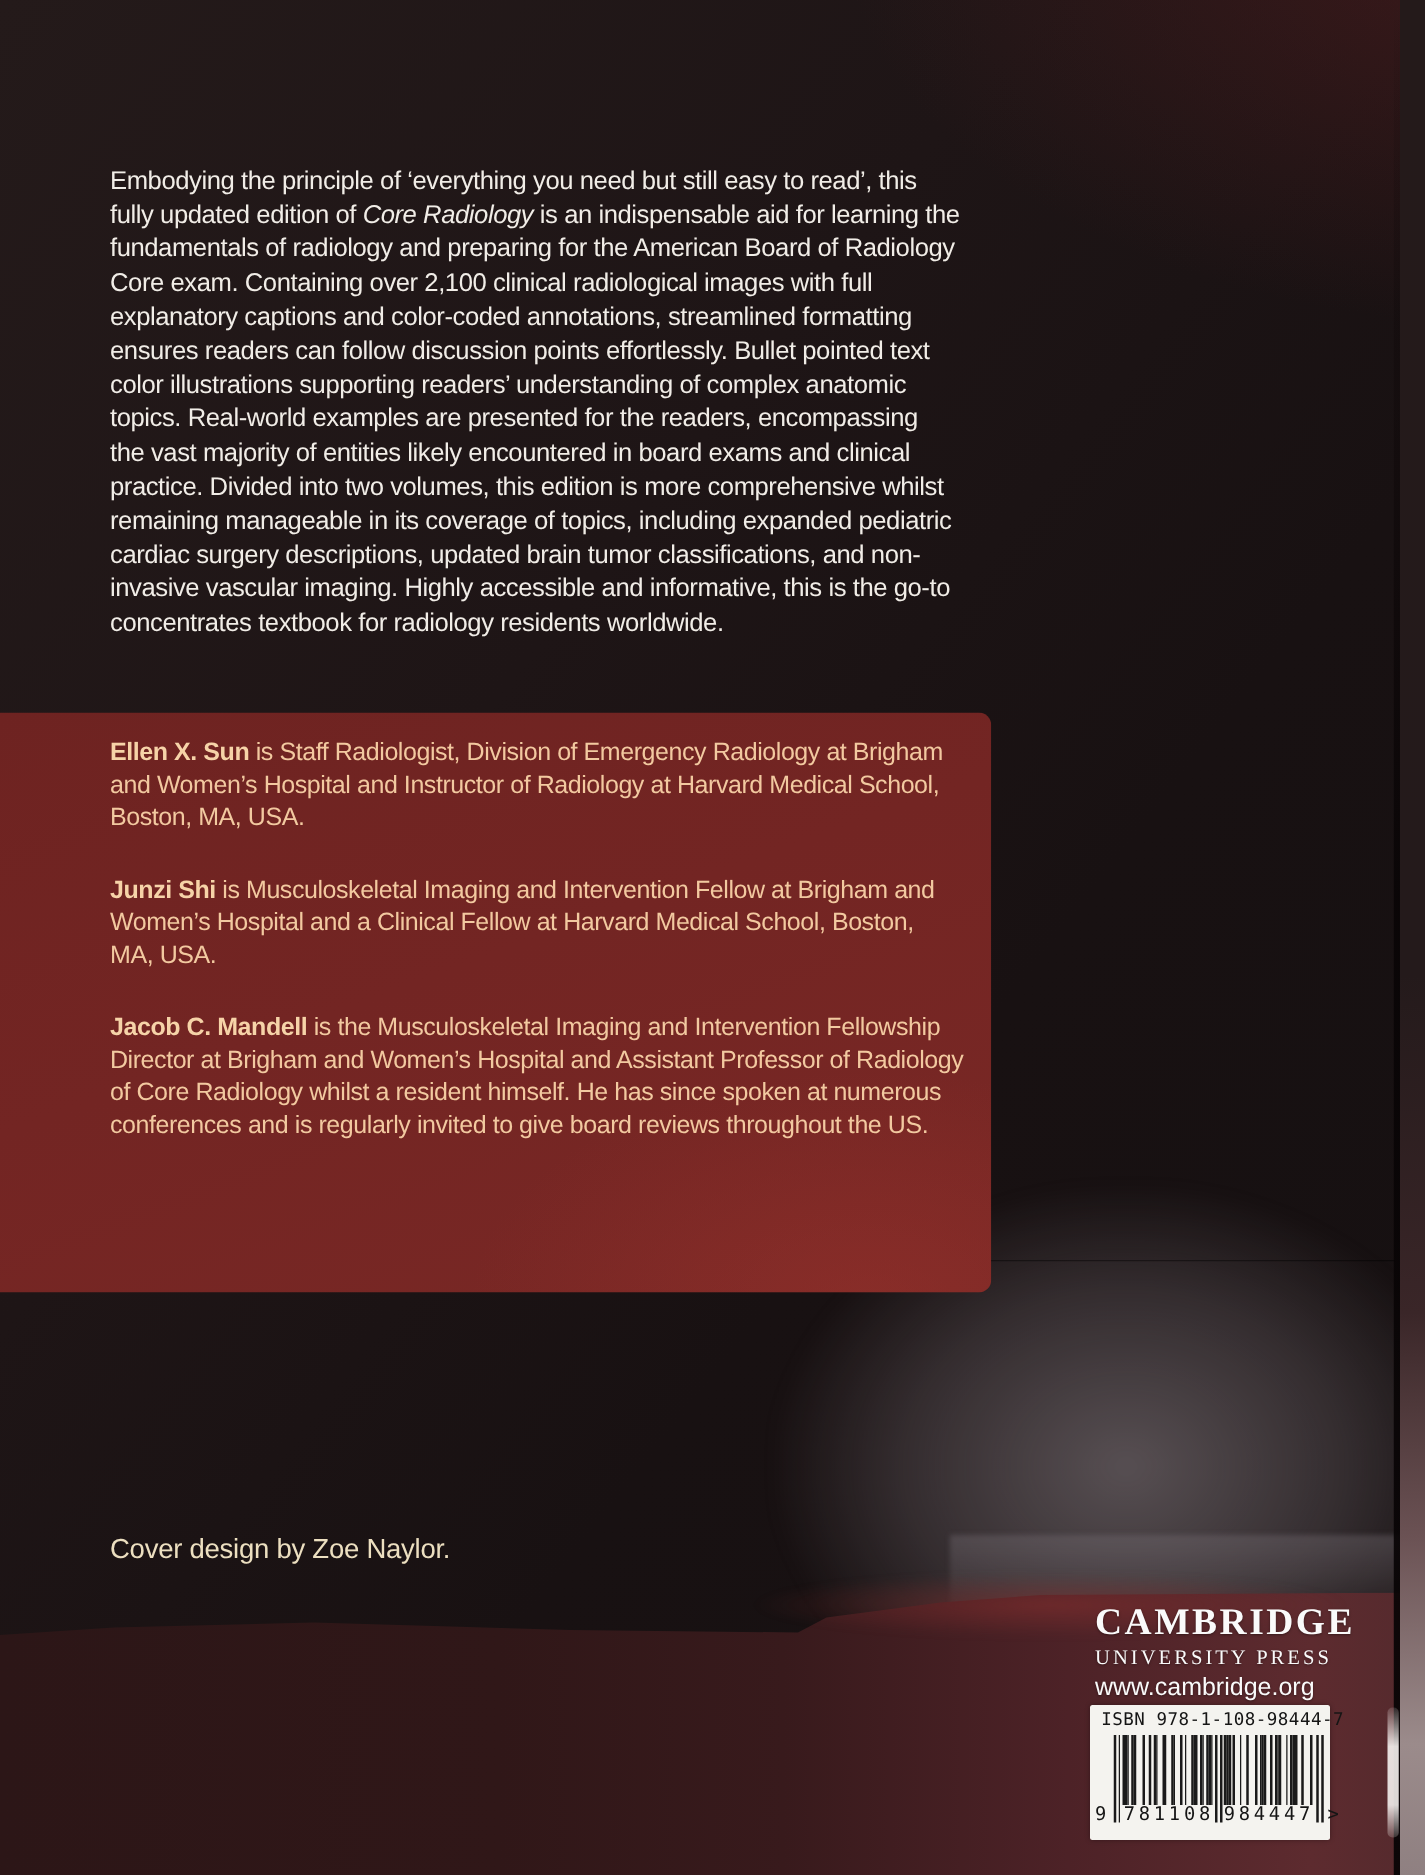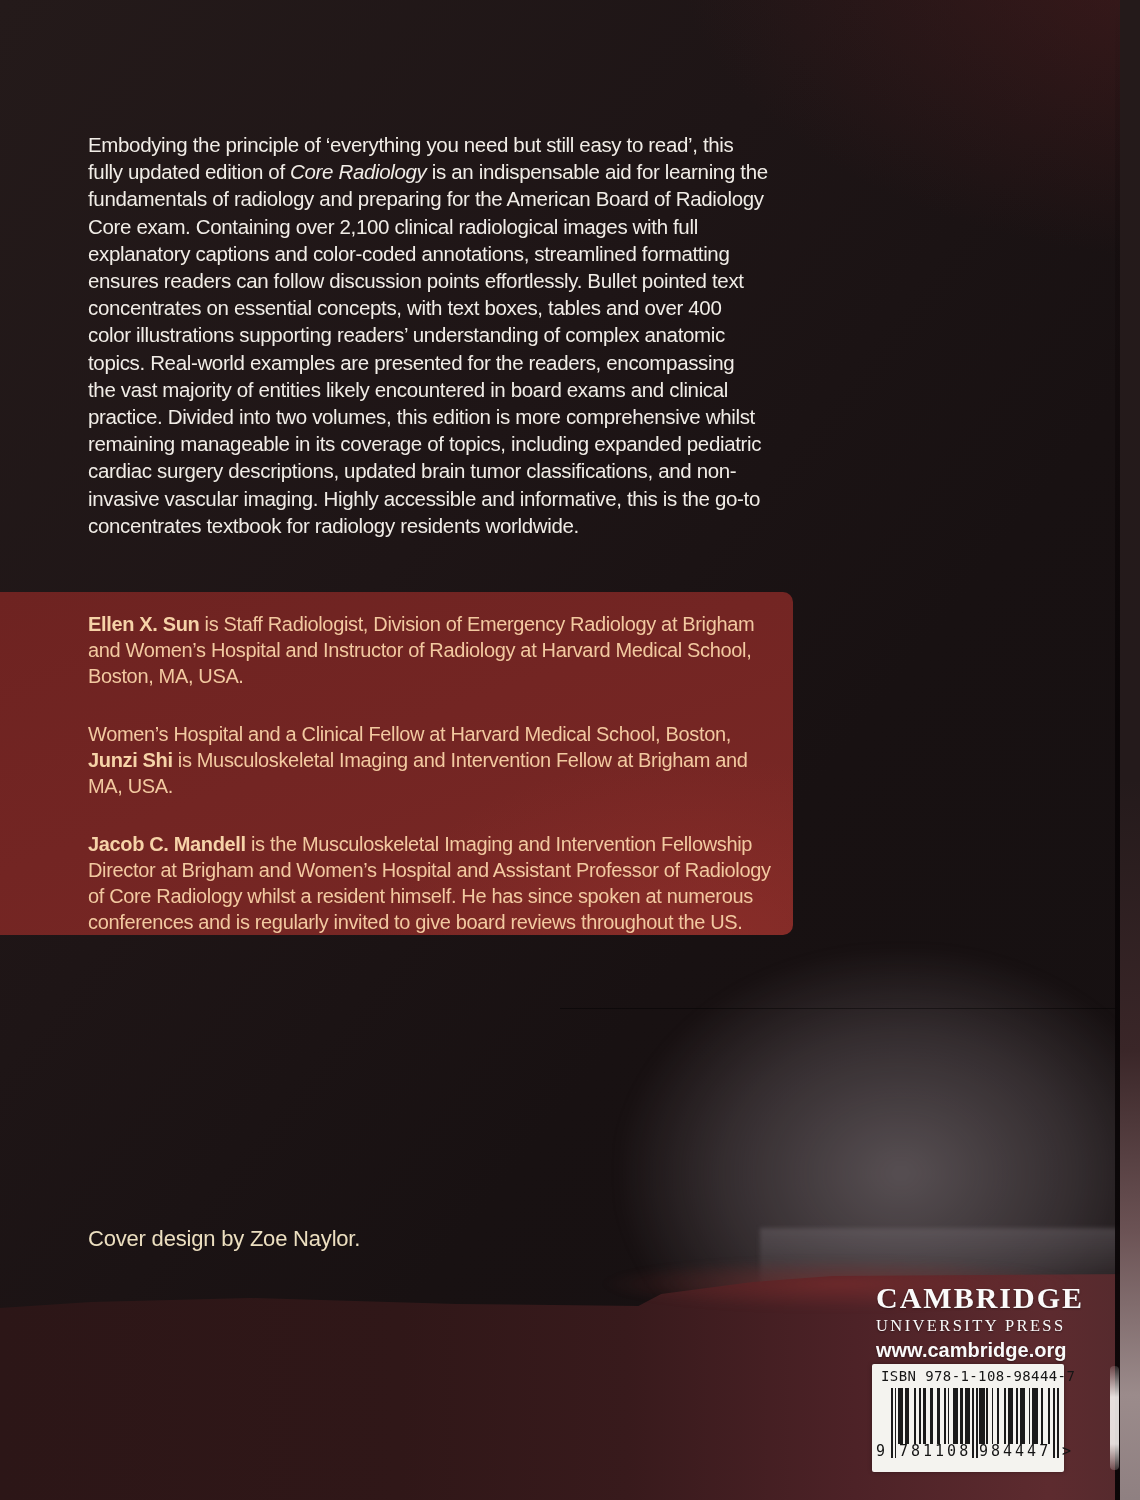--- a/index.html
+++ b/index.html
@@ -56,21 +56,21 @@
   }
   
   .description{
     position:absolute;left:88px;top:131px;
     font-size:20.5px;line-height:27.2px;letter-spacing:-0.35px;
     color:#f1ede7;white-space:nowrap;
   }
   .description em{font-style:italic;}
   
   .authors-panel{
-    position:absolute;left:0;top:592px;width:793px;height:343px;
+    position:absolute;left:0;top:570px;width:793px;height:464px;
     box-sizing:border-box;padding:19px 0 12px 88px;
     border-radius:0 10px 10px 0;
     background:
       radial-gradient(ellipse 520px 300px at 88% 102%, rgba(158,52,46,0.42), rgba(120,35,32,0) 62%),
       linear-gradient(160deg,#6e2321 0%,#732523 45%,#7a2825 100%);
   }
   .bio-para{
     font-size:20px;line-height:26px;letter-spacing:-0.35px;
     color:#f2c9a0;white-space:nowrap;margin-bottom:32px;
   }
@@ -86,21 +86,21 @@
     font-family:"Liberation Serif",serif;font-weight:700;
     font-size:30px;line-height:30px;letter-spacing:2px;
     text-shadow:0 1px 2px rgba(0,0,0,0.4);
   }
   .pub-sub{
     font-family:"Liberation Serif",serif;font-weight:400;
     font-size:16.5px;line-height:17px;letter-spacing:2.4px;margin-top:4px;
     text-shadow:0 1px 2px rgba(0,0,0,0.4);
   }
   .pub-url{
-    font-weight:700;font-size:20px;line-height:20px;margin-top:6px;
+    font-weight:400;font-size:20px;line-height:20px;margin-top:6px;
     text-shadow:0 1px 2px rgba(0,0,0,0.4);
   }
   
   .isbn-box{
     position:absolute;left:872px;top:1364px;width:192px;height:108px;
     background:#f4f3ef;border-radius:2px;color:#151515;
     box-shadow:0 0 4px rgba(0,0,0,0.35);
   }
   .isbn-label{
     position:absolute;left:9px;top:4px;
@@ -136,40 +136,39 @@
   <div class="layer bg-right-strip"></div>
   <div class="layer bg-edge-highlight"></div>
 
   <div class="description">
       <div class="t-line">Embodying the principle of ‘everything you need but still easy to read’, this</div>
       <div class="t-line">fully updated edition of <em>Core Radiology</em> is an indispensable aid for learning the</div>
       <div class="t-line">fundamentals of radiology and preparing for the American Board of Radiology</div>
       <div class="t-line">Core exam. Containing over 2,100 clinical radiological images with full</div>
       <div class="t-line">explanatory captions and color-coded annotations, streamlined formatting</div>
       <div class="t-line">ensures readers can follow discussion points effortlessly. Bullet pointed text</div>
-      <div class="t-line">concentrates on essential concepts, with text boxes, tables and over 400</div>
       <div class="t-line">color illustrations supporting readers’ understanding of complex anatomic</div>
       <div class="t-line">topics. Real-world examples are presented for the readers, encompassing</div>
       <div class="t-line">the vast majority of entities likely encountered in board exams and clinical</div>
       <div class="t-line">practice. Divided into two volumes, this edition is more comprehensive whilst</div>
       <div class="t-line">remaining manageable in its coverage of topics, including expanded pediatric</div>
       <div class="t-line">cardiac surgery descriptions, updated brain tumor classifications, and non-</div>
       <div class="t-line">invasive vascular imaging. Highly accessible and informative, this is the go-to</div>
       <div class="t-line">concentrates textbook for radiology residents worldwide.</div>
     </div>
 
   <div class="authors-panel">
       <div class="bio-para">
         <div><strong>Ellen X. Sun</strong> is Staff Radiologist, Division of Emergency Radiology at Brigham</div>
         <div>and Women’s Hospital and Instructor of Radiology at Harvard Medical School,</div>
         <div>Boston, MA, USA.</div>
       </div>
       <div class="bio-para">
+        <div><strong>Junzi Shi</strong> is Musculoskeletal Imaging and Intervention Fellow at Brigham and</div>
         <div>Women’s Hospital and a Clinical Fellow at Harvard Medical School, Boston,</div>
-        <div><strong>Junzi Shi</strong> is Musculoskeletal Imaging and Intervention Fellow at Brigham and</div>
         <div>MA, USA.</div>
       </div>
       <div class="bio-para">
         <div><strong>Jacob C. Mandell</strong> is the Musculoskeletal Imaging and Intervention Fellowship</div>
         <div>Director at Brigham and Women’s Hospital and Assistant Professor of Radiology</div>
         <div>of Core Radiology whilst a resident himself. He has since spoken at numerous</div>
         <div>conferences and is regularly invited to give board reviews throughout the US.</div>
       </div>
     </div>
 

